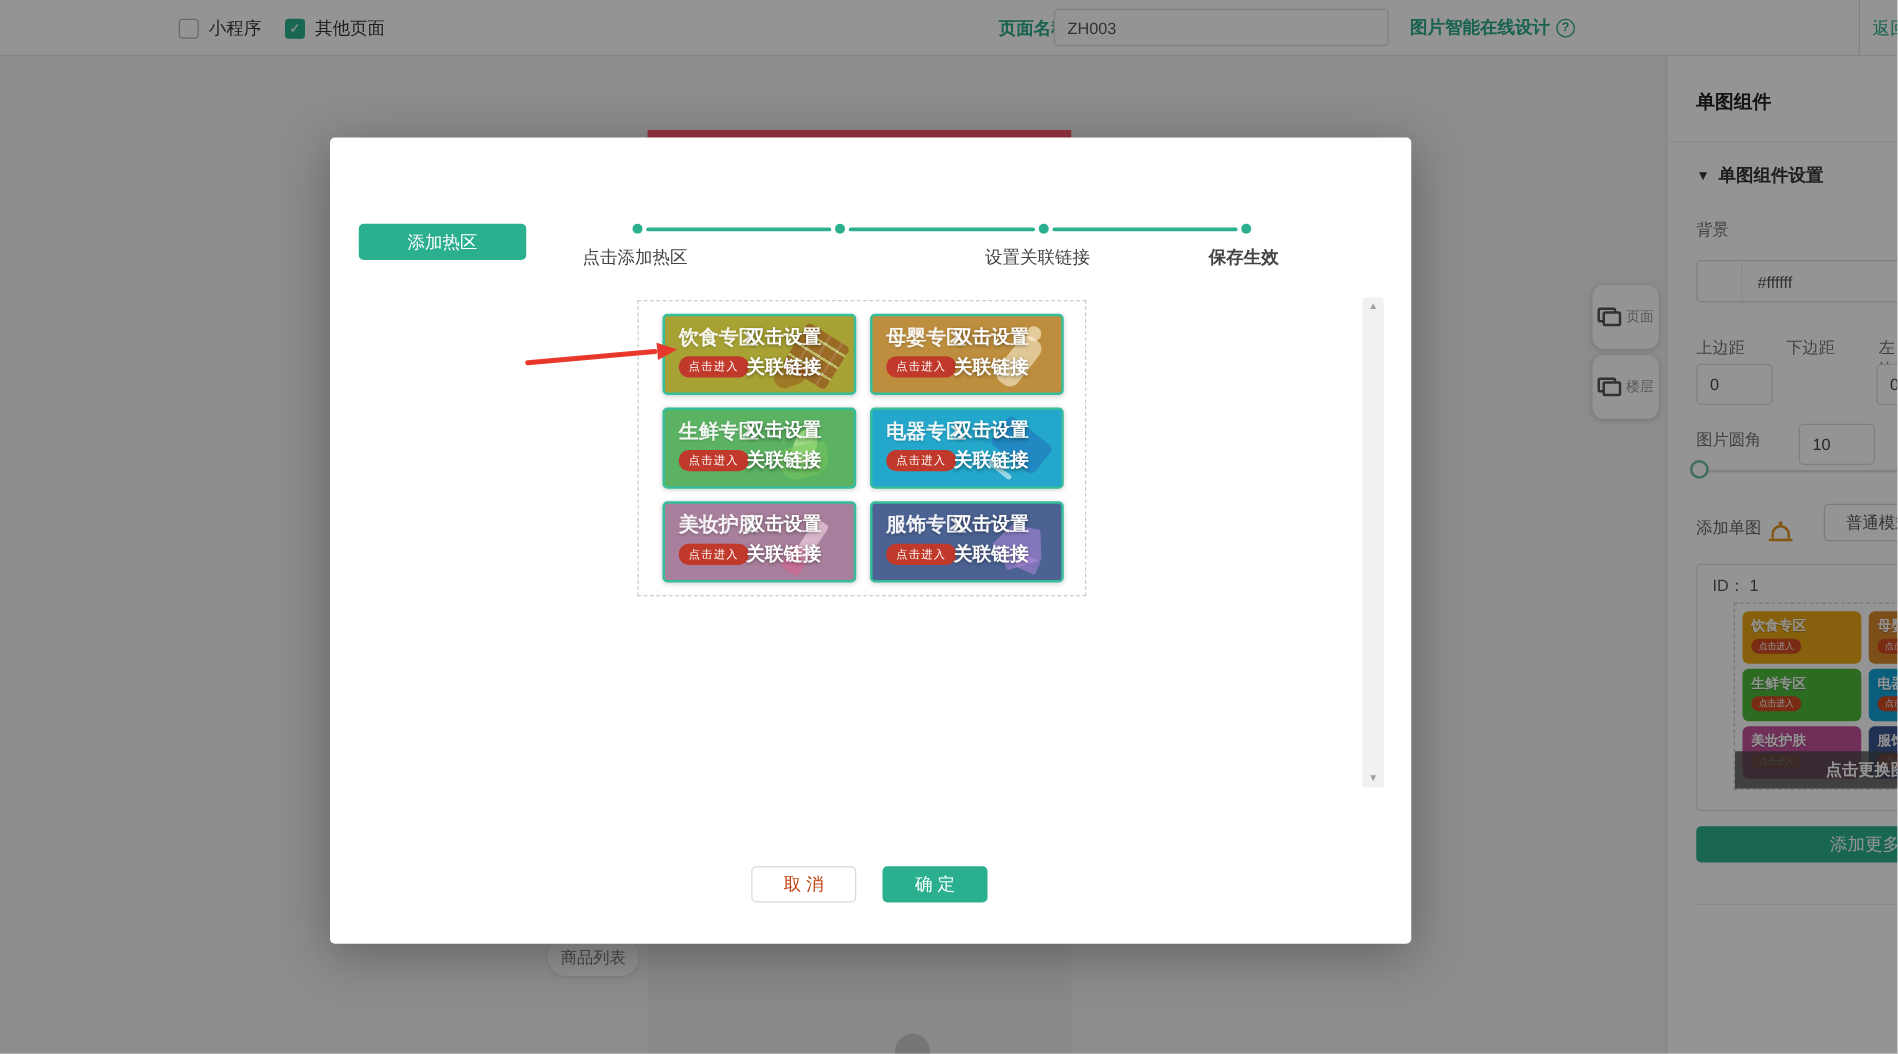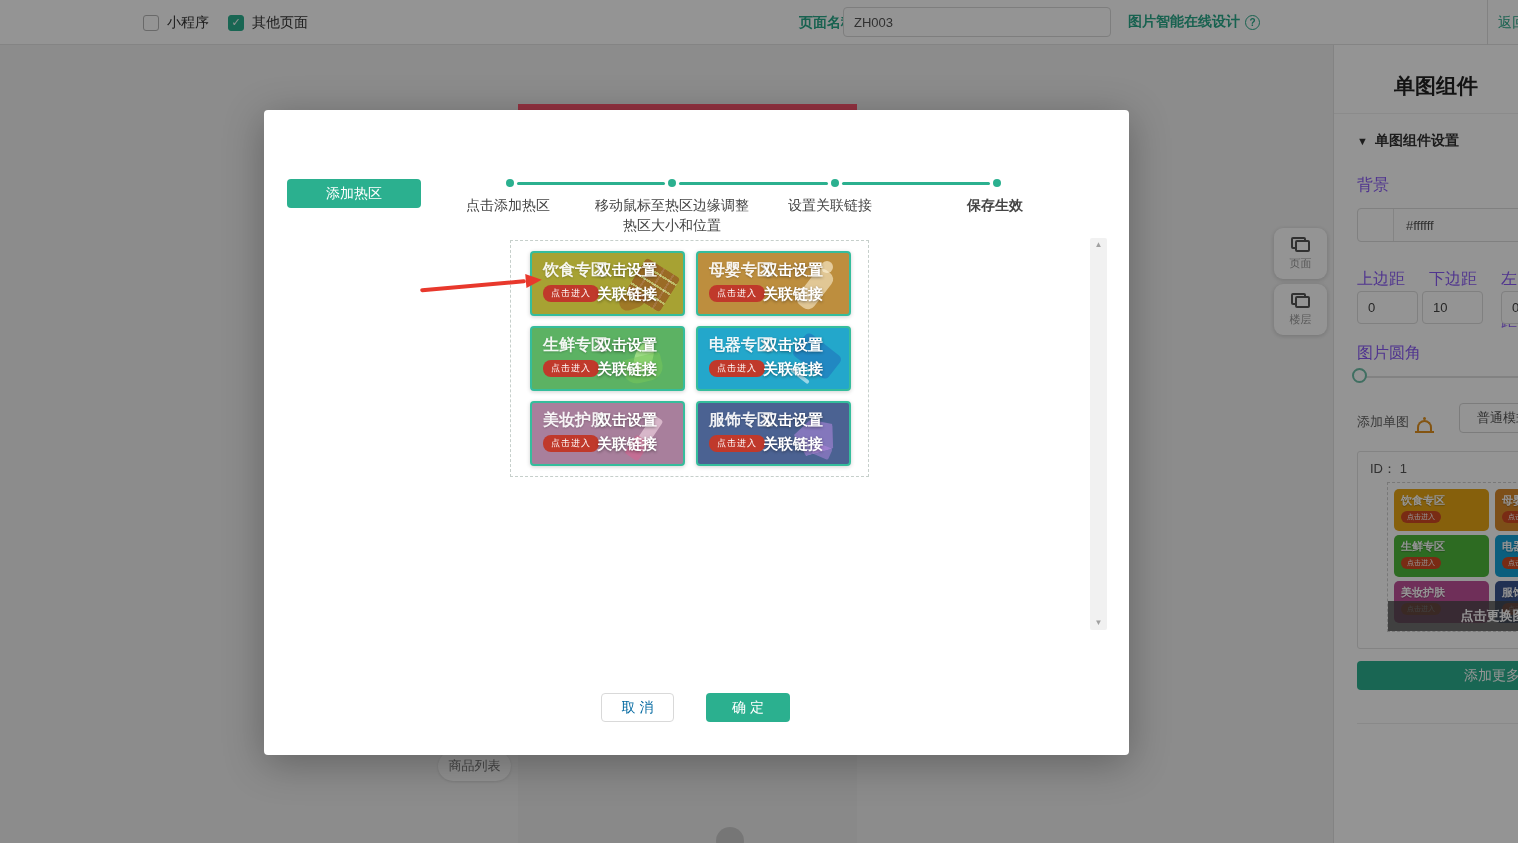--- a/index.html
+++ b/index.html
@@ -18,37 +18,37 @@
   .design-link { position:absolute; left:1128px; top:13px; display:flex; align-items:center; gap:5px; color:#2aa98a; font-size:14px; font-weight:bold; cursor:pointer; }
   .help-circle { width:15px; height:15px; border:1.5px solid #2aa98a; border-radius:50%; font-size:10px; display:flex; align-items:center; justify-content:center; font-weight:bold; }
   .topbar-divider { position:absolute; left:1487px; top:0; width:1px; height:45px; background:#e0e0e0; }
   .back-link { position:absolute; left:1498px; top:14px; font-size:14px; color:#2aa98a; white-space:nowrap; cursor:pointer; }
 
   
   .preview-col { position:absolute; left:518px; top:104px; width:339px; height:739px; background:#ededed; z-index:1; }
   .preview-banner { width:100%; height:66px; }
   .preview-fab { position:absolute; left:198px; bottom:-12px; width:28px; height:28px; border-radius:50%; background:#cccccc; }
   .component-tag { position:absolute; left:438px; top:751px; width:73px; height:30px; background:#fbfbfb; border-radius:16px; display:flex; align-items:center; justify-content:center; font-size:13px; color:#777; z-index:2; box-shadow:0 1px 3px rgba(0,0,0,.12); }
-  .float-btn { position:absolute; left:1274px; width:53px; height:51px; background:#ffffff; border-radius:9px; box-shadow:0 1px 5px rgba(0,0,0,.18); display:flex; flex-direction:column; align-items:center; justify-content:center; gap:3px; z-index:2; cursor:pointer; }
+  .float-btn { position:absolute; left:1274px; width:53px; height:51px; background:#ffffff; border-radius:9px; box-shadow:0 1px 5px rgba(0,0,0,.18); display:flex; align-items:center; justify-content:center; gap:3px; z-index:2; cursor:pointer; }
   .float-btn .lbl { font-size:11px; color:#9a9a9a; }
   .layers-ico { position:relative; width:20px; height:16px; }
   .layers-ico i { position:absolute; display:block; width:15px; height:12px; border:2px solid #555; border-radius:2px; }
   .layers-ico i.b { left:0; top:0; }
   .layers-ico i.f { left:4px; top:3px; background:#fff; }
 
   
   .overlay { position:absolute; inset:0; background:rgba(0,0,0,0.42); z-index:40; }
 
   
   .sidebar { position:absolute; left:1333px; top:45px; width:185px; height:798px; background:#ffffff; border-left:1px solid #e2e2e2; overflow:hidden; z-index:20; }
-  .sb-title { position:absolute; left:23px; top:27px; font-size:21px; font-weight:bold; color:#222;margin-left:37px; }
+  .sb-title { position:absolute; left:23px; top:27px; font-size:15px; font-weight:bold; color:#222; }
   .sb-hr1 { position:absolute; left:0; top:68px; width:300px; border-top:1px solid #efefef; }
   .sb-section { position:absolute; left:23px; top:87px; font-size:14px; font-weight:bold; color:#333; display:flex; align-items:center; gap:7px; cursor:pointer; }
   .sb-caret { font-size:11px; color:#333; }
-  .sb-label { font-size:16px; color:#8b5cf6; }
+  .sb-label { font-size:13px; color:#737373;text-align:center; }
   .bg-label { position:absolute; left:23px; top:130px; }
   .color-input { position:absolute; left:23px; top:163px; width:240px; height:34px; border:1px solid #dcdcdc; border-radius:4px; display:flex; align-items:center; background:#fff; }
   .color-swatch { width:36px; height:100%; border-right:1px solid #e4e4e4; border-radius:4px 0 0 4px; cursor:pointer; }
   .color-val { border:none; outline:none; font-size:13px; color:#555; padding-left:12px; width:120px; }
   .m-label { position:absolute; top:224px; }
   .m-input { position:absolute; top:246px; width:61px; height:33px; border:1px solid #dcdcdc; border-radius:4px; font-size:13px; color:#444; padding-left:10px; outline:none; }
   .radius-label { position:absolute; left:23px; top:298px; }
   .slider-track { position:absolute; left:23px; top:331px; width:240px; height:2px; background:#e0e0e0; }
   .slider-handle { position:absolute; left:18px; top:323px; width:15px; height:15px; border:2px solid #6fbfa8; border-radius:50%; background:#fff; cursor:pointer; }
   .addsingle-row { position:absolute; left:23px; top:368px; display:flex; align-items:flex-end; gap:8px; font-size:13px; color:#666; }
@@ -107,21 +107,21 @@
 
   .annotation-text { position:absolute; left:30px; top:190px; font-size:19px; font-weight:bold; color:#e8382c; letter-spacing:1px; }
   .annotation-arrow { position:absolute; left:156px; top:168px; width:122px; height:14px; transform:rotate(-5deg); }
   .annotation-arrow .shaft { position:absolute; left:0; top:5px; width:106px; height:4px; background:#e8382c; border-radius:2px; }
   .annotation-arrow .head { position:absolute; right:0; top:0; width:0; height:0; border-left:16px solid #e8382c; border-top:7px solid transparent; border-bottom:7px solid transparent; }
 
   .modal-scrollbar { position:absolute; left:826px; top:128px; width:17px; height:392px; background:#f1f1f1; border-radius:2px; display:flex; flex-direction:column; justify-content:space-between; align-items:center; padding:3px 0; }
   .scroll-arrow { font-size:8px; color:#a0a0a0; cursor:pointer; line-height:8px; }
 
   .modal-footer-btn { position:absolute; top:583px; height:29px; border-radius:4px; font-size:14px; cursor:pointer; }
-  .cancel-btn { left:337px; width:73px; background:#fff; border:1px solid #d9d9d9; color:#0369a1; }
+  .cancel-btn { left:337px; width:84px; background:#fff; border:1px solid #d9d9d9; color:#c2410c; }
   .confirm-btn { left:442px; width:84px; background:#2bb08f; border:none; color:#fff; }
 </style>
 </head>
 <body>
 
 <div class="preview-col">
   <div class="preview-banner" style="background: rgb(255, 86, 112);"></div>
   <div class="preview-fab"></div>
 </div>
 <div class="component-tag">商品列表</div>
@@ -169,21 +169,21 @@
   </div>
   <div class="sb-label bg-label">背景</div>
   <div class="color-input">
     <span class="color-swatch"></span>
     <input class="color-val" value="#ffffff" style="">
   </div>
   <span class="sb-label m-label" style="left:23px;">上边距</span>
   <span class="sb-label m-label" style="left:95px;">下边距</span>
   <span class="sb-label m-label" style="left:167px;">左边距</span>
   <input class="m-input" style="left: 23px;" value="0">
-  <input class="m-input" style="left: 88px;" value="10">
+  <input class="m-input" style="left: 105px; margin-top: 48px;" value="10">
   <input class="m-input" style="left: 167px;" value="0">
   <div class="sb-label radius-label">图片圆角</div>
   <div class="slider-track"></div>
   <div class="slider-handle"></div>
   <div class="addsingle-row">
     <span>添加单图</span>
     <span class="bell"></span>
   </div>
   <button class="mode-btn">普通模式</button>
 
@@ -236,21 +236,20 @@
   <div class="stepper-line">
     <span class="step-dot"></span>
     <span class="step-seg"></span>
     <span class="step-dot"></span>
     <span class="step-seg"></span>
     <span class="step-dot"></span>
     <span class="step-seg"></span>
     <span class="step-dot"></span>
   </div>
   <div class="step-label l1">点击添加热区</div>
-  <div class="step-label l2">移动鼠标至热区边缘调整热区大小和位置</div>
   <div class="step-label l3">设置关联链接</div>
   <div class="step-label l4">保存生效</div>
 
   <div class="zone-grid">
     <div class="tiles">
       <div class="tile" style="background: rgb(167, 162, 51);">
         <span class="tile-title">饮食专区</span>
         <span class="tile-badge">点击进入</span>
         <span class="tile-icon i0">
             <i class="s1"></i>

